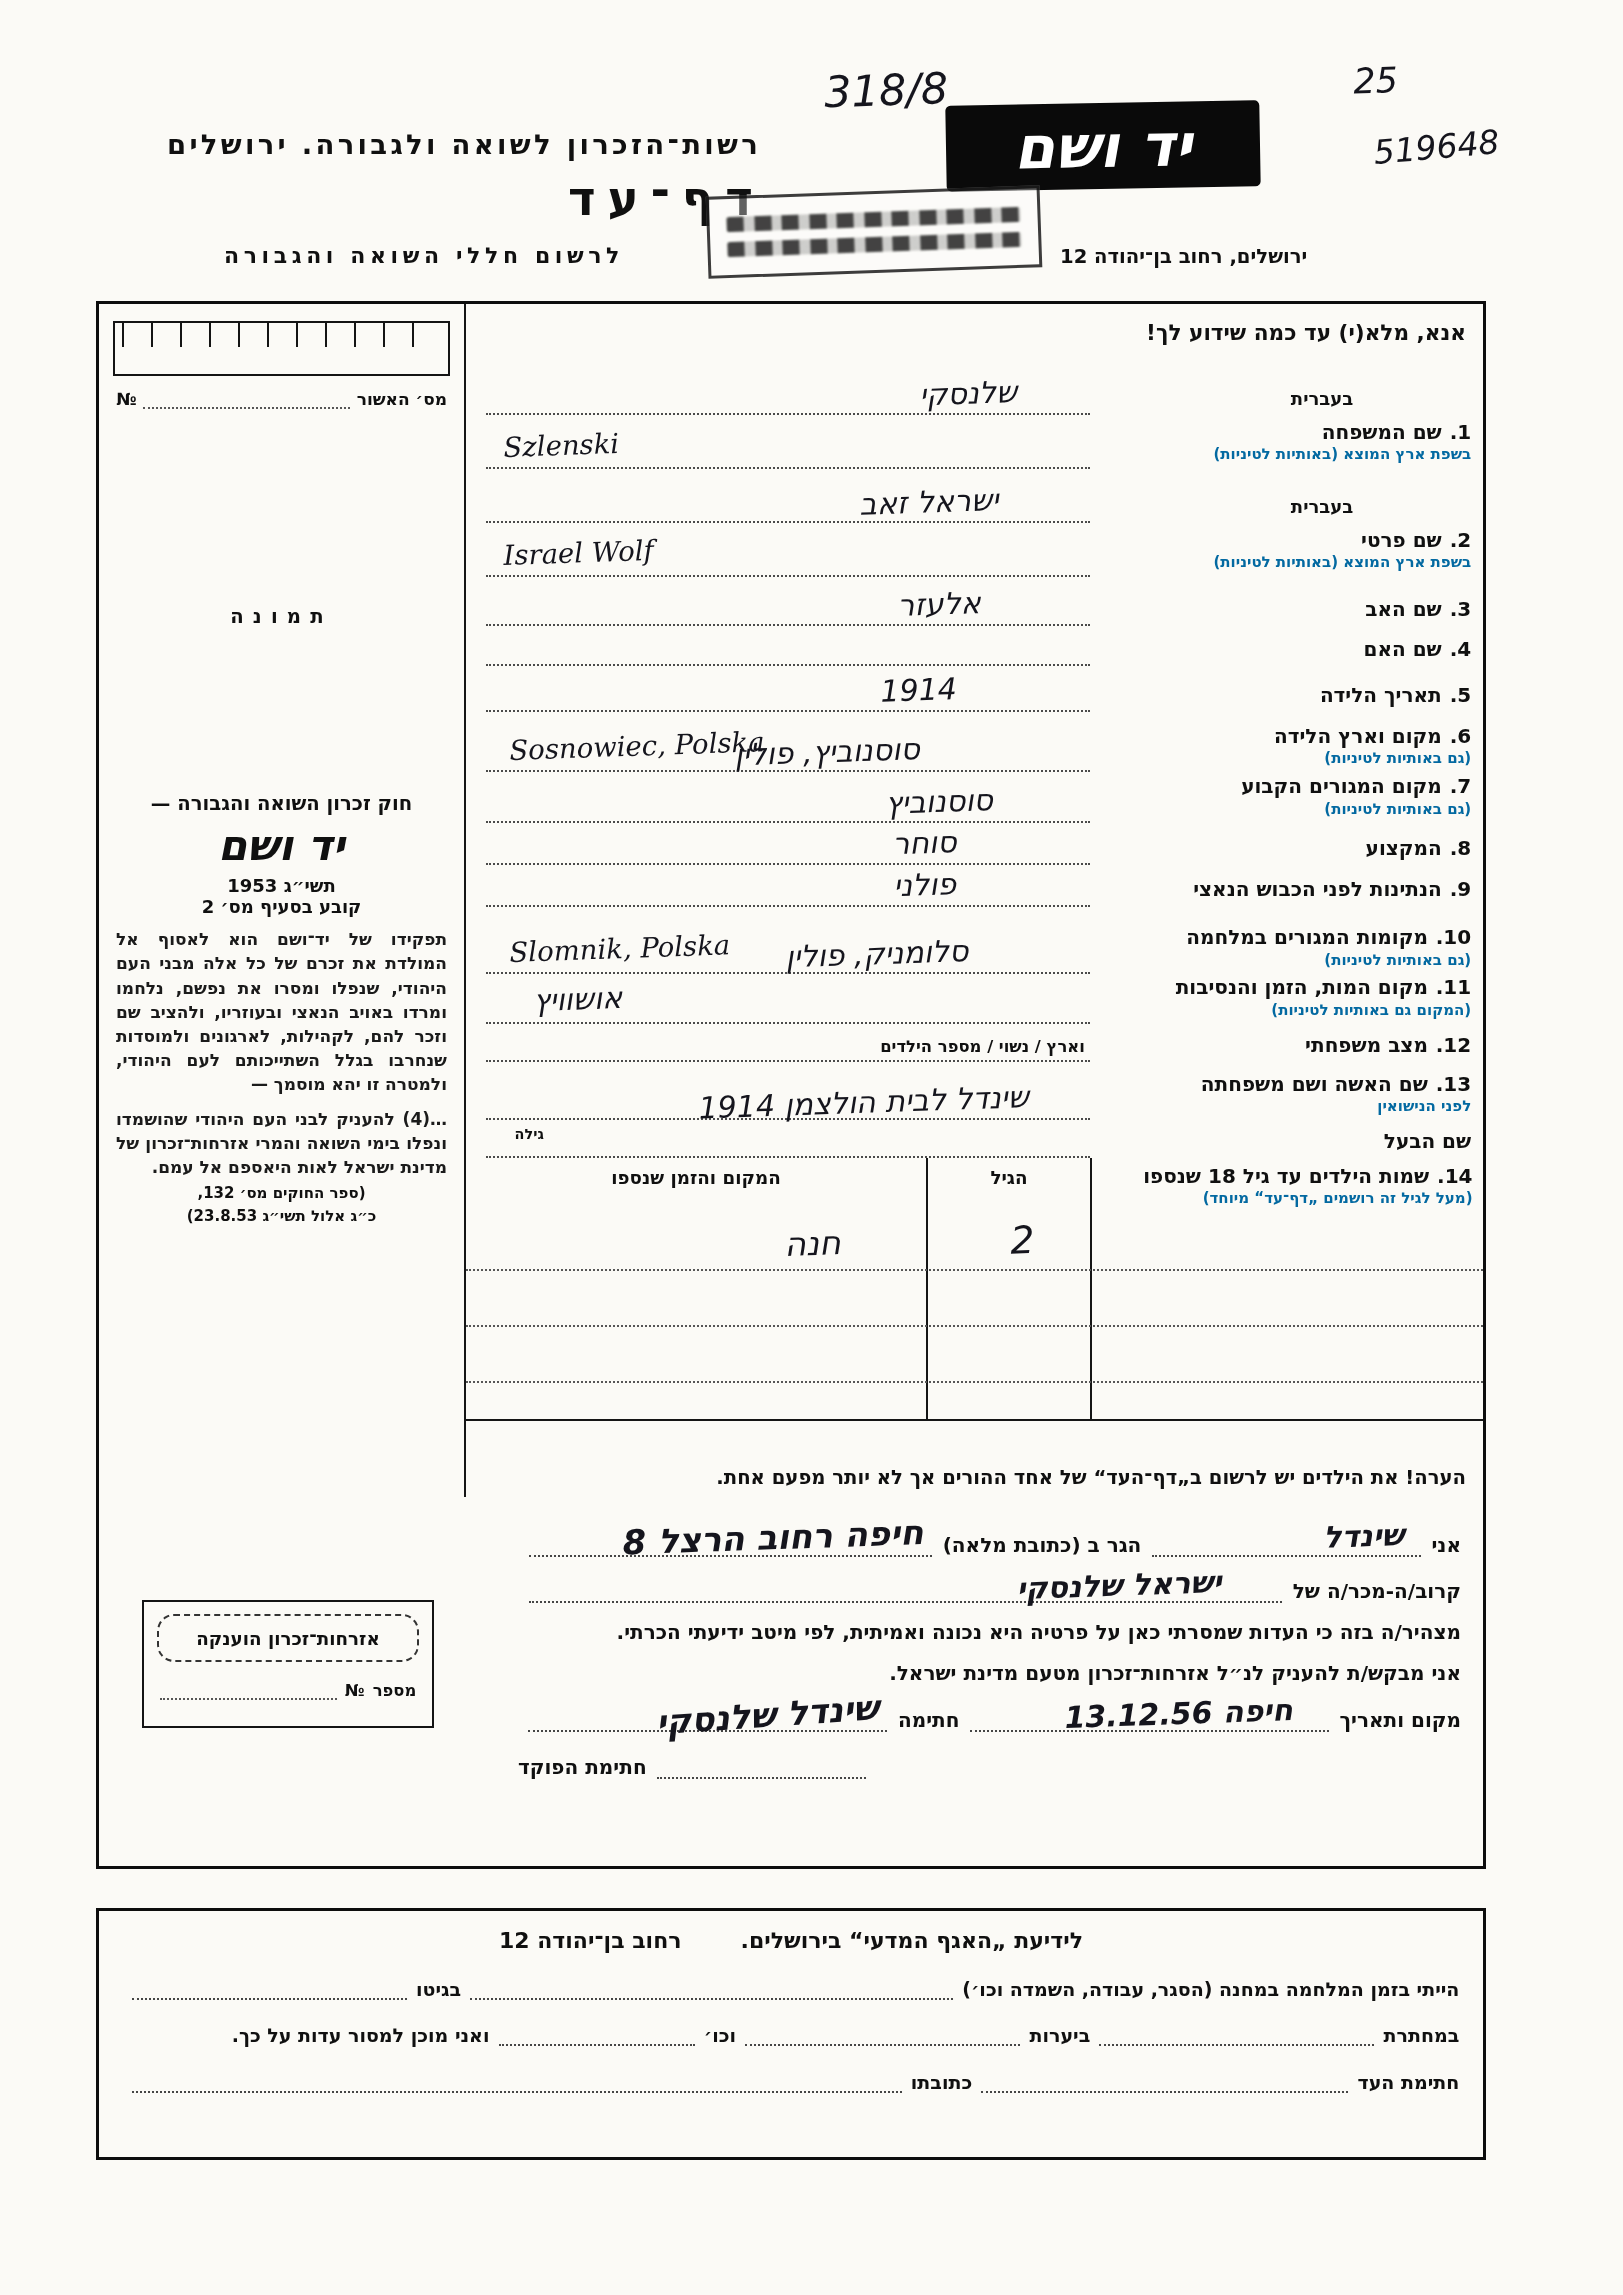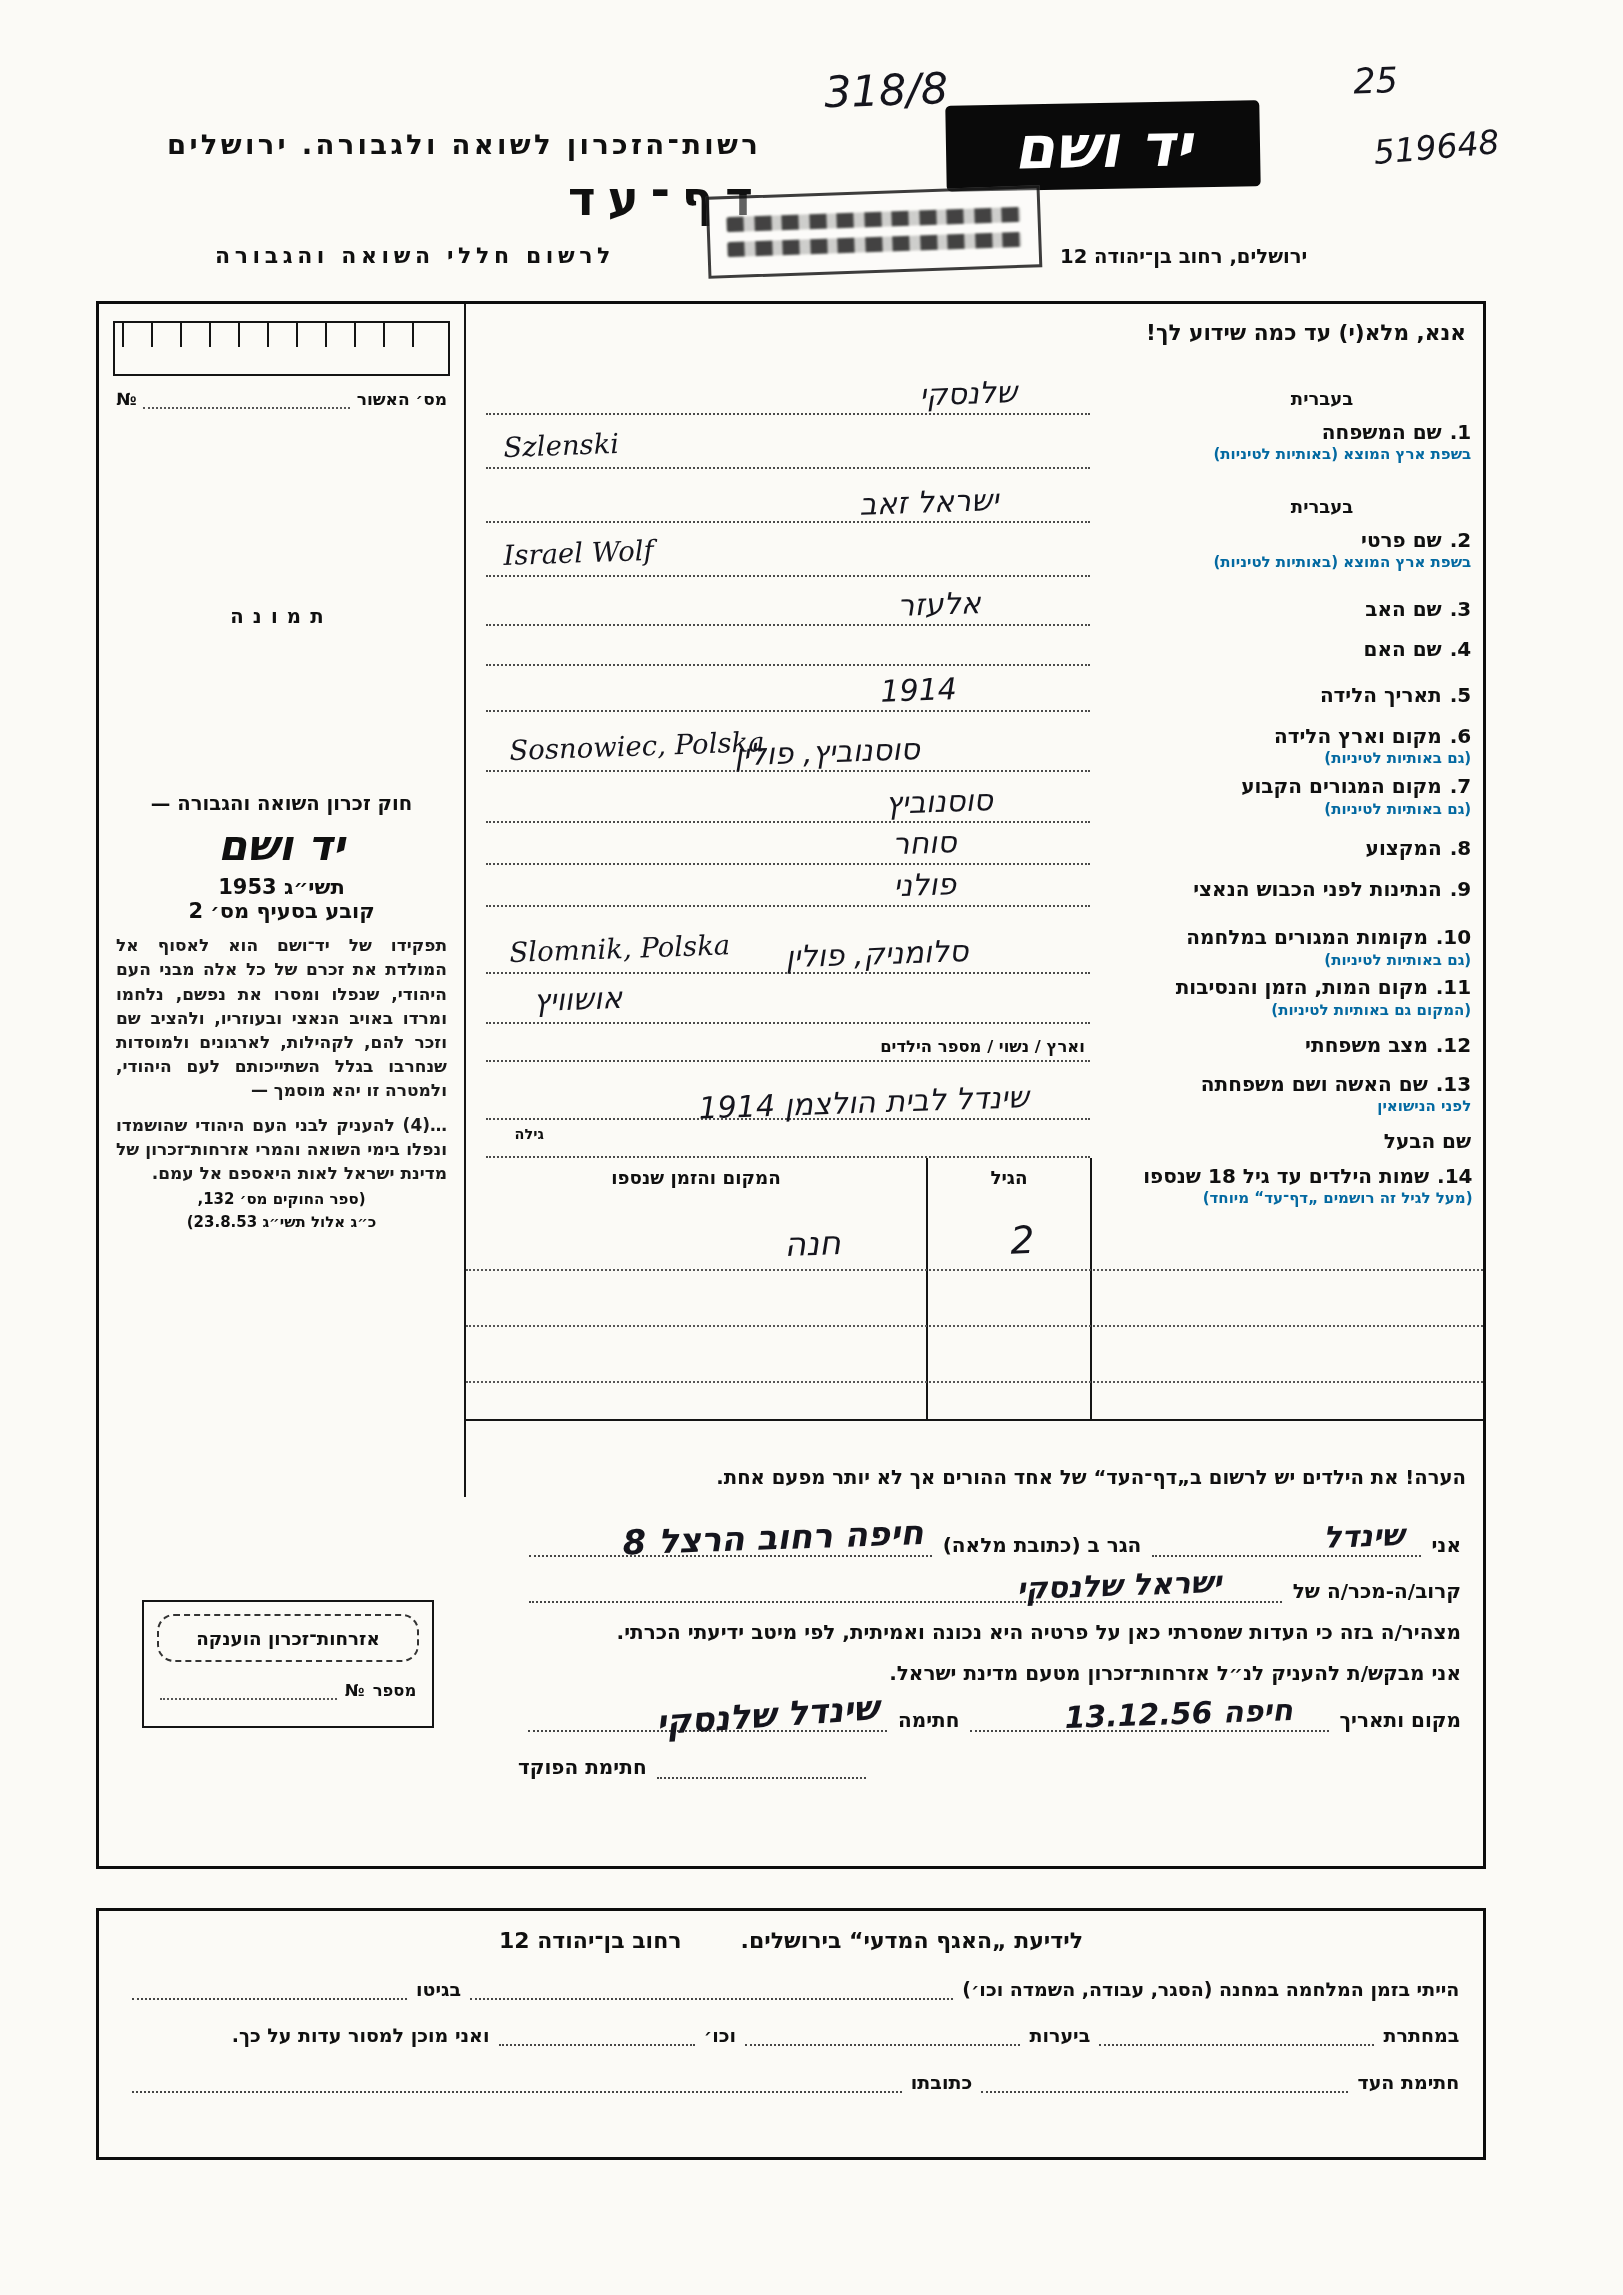--- a/index.html
+++ b/index.html
@@ -9,21 +9,21 @@
     margin:0 auto;
     background:#fbfaf6;
     font-family:"DejaVu Sans",sans-serif;
     color:#101010;
     direction:rtl;
     overflow:hidden;
   }
   
   .authority{position:absolute;left:167px;top:128px;font-size:27.5px;font-weight:bold;letter-spacing:3.3px;white-space:nowrap;}
   .form-title{position:absolute;left:568px;top:171px;font-size:47px;font-weight:bold;letter-spacing:11.8px;}
-  .form-subtitle{position:absolute;left:215px;top:243px;font-size:22px;font-weight:bold;letter-spacing:4.6px;white-space:nowrap;}
+  .form-subtitle{position:absolute;left:224px;top:243px;font-size:22px;font-weight:bold;letter-spacing:4.6px;white-space:nowrap;}
   .logo{
     position:absolute;left:946px;top:103px;width:314px;height:86px;
     background:#0a0a0a;color:#fff;display:flex;align-items:center;justify-content:center;
     font-size:59px;font-weight:bold;font-style:italic;transform:rotate(-1deg);border-radius:5.2px;
   }
   .hdr-address{position:absolute;left:1060px;top:245px;font-size:19.6px;font-weight:bold;white-space:nowrap;}
   .stamp{
     position:absolute;left:707px;top:191px;width:334px;height:82px;
     border:3.3px solid #1c1c1c;transform:rotate(-2deg);
     display:flex;flex-direction:column;justify-content:center;gap:10.5px;
@@ -95,21 +95,21 @@
   
   .approval-box{margin:17px 14.4px 0;height:51px;border:2.6px solid #141414;position:relative;}
   .ticks{position:absolute;top:0;left:6.5px;right:6.5px;height:23.6px;
     background:repeating-linear-gradient(90deg,#141414 0 2px,transparent 2px 29px);}
   .approval-row{display:flex;align-items:flex-end;margin:11.8px 17px 0;font-size:17px;font-weight:bold;gap:6.5px;}
   .dots-s{flex:1;border-bottom:2px dotted #555;height:19.6px;}
   .photo-label{text-align:center;margin-top:196px;font-size:19.6px;font-weight:bold;letter-spacing:9.2px;}
   .law{margin-top:164px;padding:0 17px;text-align:center;}
   .law-h1{font-size:19.6px;font-weight:bold;margin-bottom:5.2px;}
   .law-logo{font-size:42px;font-weight:bold;font-style:italic;margin:2.6px 0 5.2px;}
-  .law-h2,.law-h3{font-size:21px;font-weight:bold;}
+  .law-h2,.law-h3{font-size:18px;font-weight:bold;}
   .law-p{font-size:17px;line-height:1.42;text-align:justify;margin:10.5px 0 0;font-weight:bold;color:#1b1b1b;}
   .law-src{font-size:15px;margin-top:5.2px;font-weight:bold;}
   
   .sci-box{position:absolute;left:96px;top:1908px;width:1390px;height:252px;
     border:3.3px solid #0d0d0d;box-sizing:border-box;padding:17px 23.6px;}
   .sci-title{display:flex;justify-content:center;align-items:baseline;gap:59px;
     font-size:22px;font-weight:bold;margin-bottom:9.2px;}
   .srow{display:flex;align-items:flex-end;margin-top:21px;font-size:19px;font-weight:bold;}
   .sdots{border-bottom:2px dotted #454545;height:23.6px;margin:0 9.2px;}
   .sdots.f1{flex:1;}

